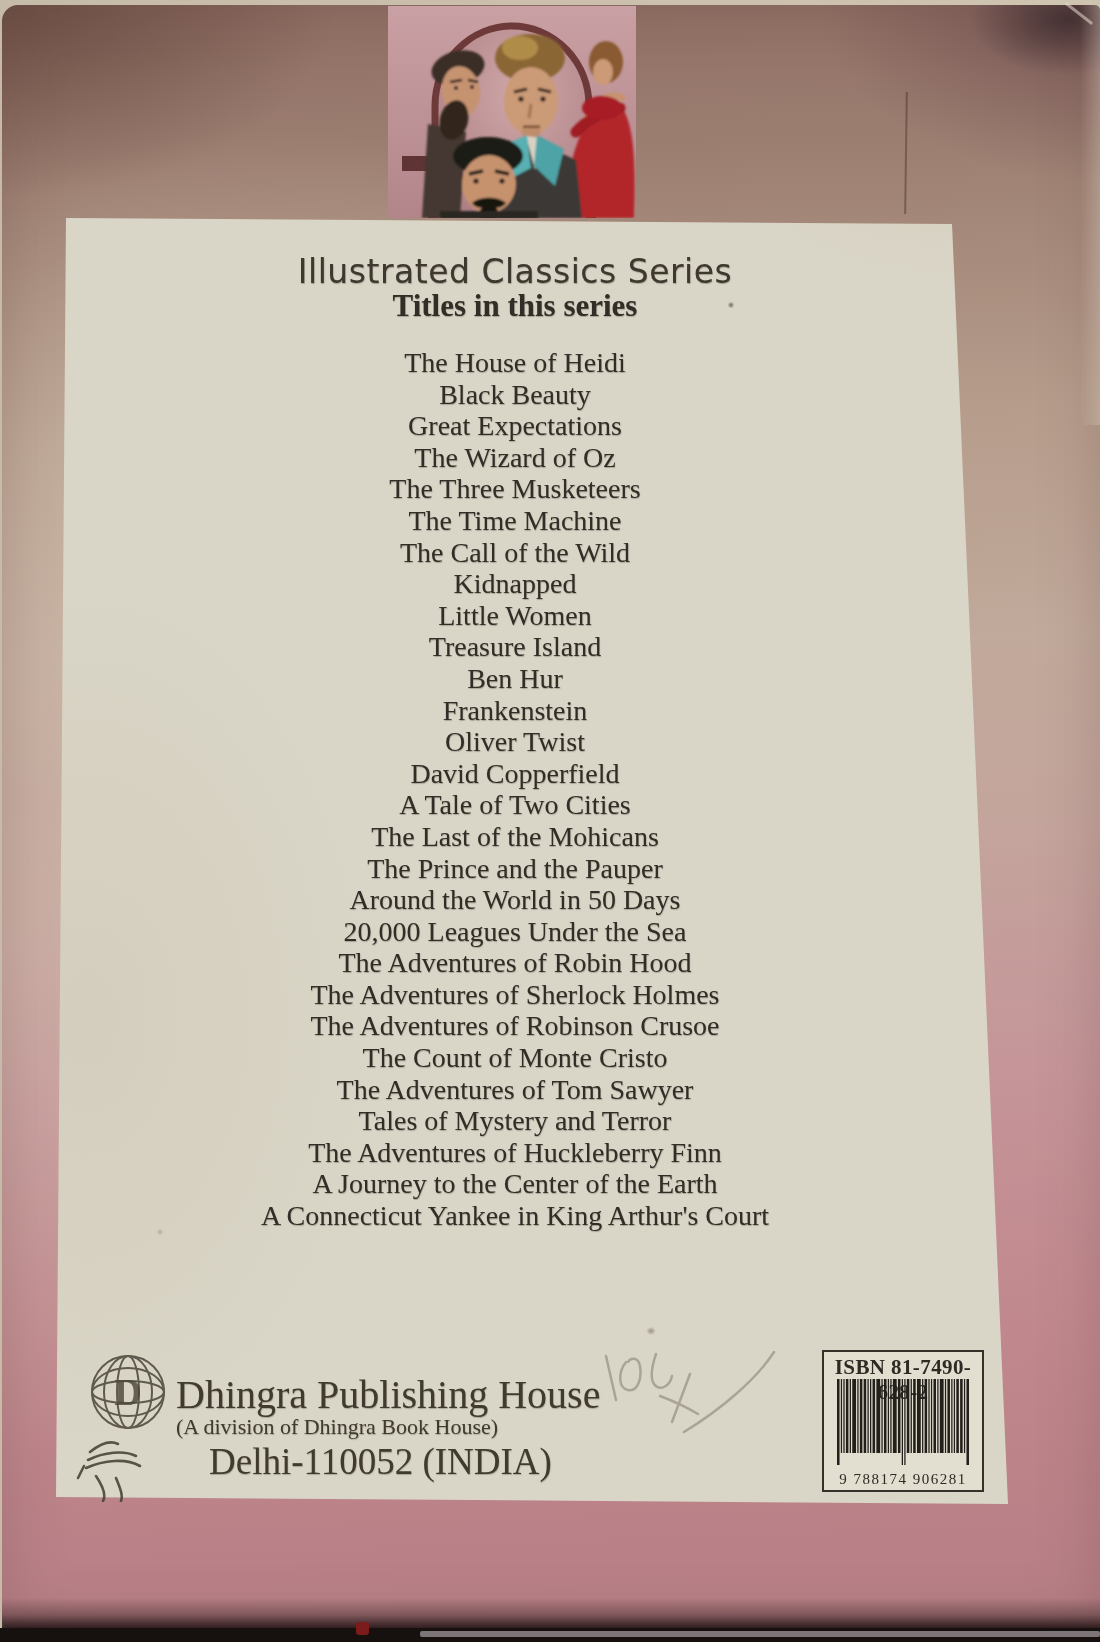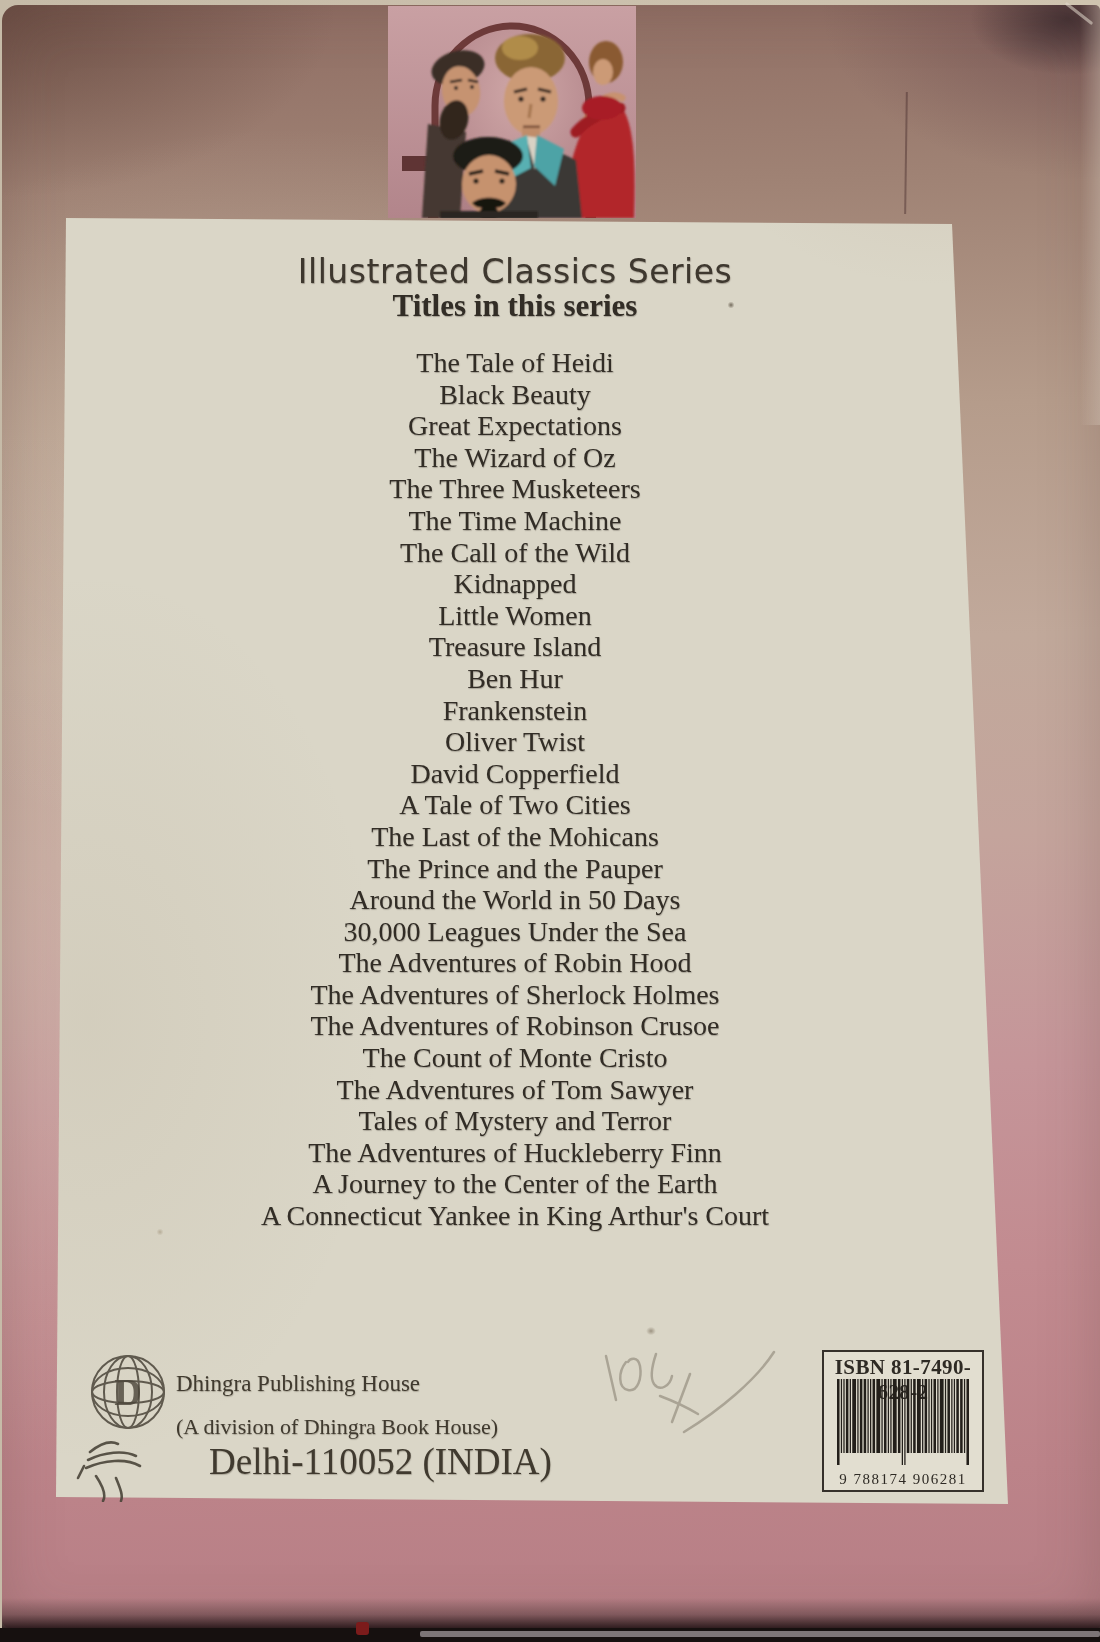--- a/index.html
+++ b/index.html
@@ -41,21 +41,21 @@
     box-shadow:inset 0 0 46px rgba(125,98,82,.28);}
   
   .centered{position:absolute;left:0;width:1030px;text-align:center;}
   #series-title{top:236px;font-family:"DejaVu Sans",sans-serif;font-size:33px;
     letter-spacing:.5px;color:#3e382f;text-shadow:.5px 1px 1px rgba(60,50,40,.35);margin-top:16px;}
   #list-heading{top:288px;font-weight:700;font-size:31px;color:#322d26;
     text-shadow:.5px .8px 1px rgba(50,44,36,.3);}
   #titles-list{top:347px;font-size:28px;line-height:31.6px;color:#322d26;
     text-shadow:.5px .8px 1px rgba(50,44,36,.3);}
   .pub-line{position:absolute;left:176px;color:#403a2f;text-shadow:.5px .8px 1px rgba(60,52,40,.3);white-space:nowrap;}
-  #pub-name{top:1371px;font-size:23px;}
+  #pub-name{top:1371px;font-size:40px;}
   #pub-division{top:1414px;font-size:22px;}
   #pub-city{top:1440px;font-size:37px;margin-left:33px;}
   #publisher-logo{position:absolute;left:76px;top:1348px;width:102px;height:154px;}
   #pencil-mark{position:absolute;left:560px;top:1318px;width:260px;height:135px;}
   
   #barcode-box{position:absolute;left:822px;top:1350px;width:162px;height:142px;
     background:#e2ded0;border:2px solid #35302a;box-sizing:border-box;}
   #isbn-label{position:absolute;top:3px;width:100%;text-align:center;
     font-weight:700;font-size:21px;letter-spacing:.4px;color:#2e2a24;}
   #barcode-bars{position:absolute;left:11px;top:27px;}
@@ -145,39 +145,39 @@
         <rect x="52" y="205" width="98" height="8" fill="#2b2622"></rect>
       </g>
     </svg>
   </div>
 
   <div id="panel"></div>
 
   <div id="series-title" class="centered">Illustrated Classics Series</div>
   <div id="list-heading" class="centered">Titles in this series</div>
   <div id="titles-list" class="centered">
-      <div>The Tale of Heidi</div>
+      <div>The House of Heidi</div>
       <div>Black Beauty</div>
       <div>Great Expectations</div>
       <div>The Wizard of Oz</div>
       <div>The Three Musketeers</div>
       <div>The Time Machine</div>
       <div>The Call of the Wild</div>
       <div>Kidnapped</div>
       <div>Little Women</div>
       <div>Treasure Island</div>
       <div>Ben Hur</div>
       <div>Frankenstein</div>
       <div>Oliver Twist</div>
       <div>David Copperfield</div>
       <div>A Tale of Two Cities</div>
       <div>The Last of the Mohicans</div>
       <div>The Prince and the Pauper</div>
       <div>Around the World in 50 Days</div>
-      <div>30,000 Leagues Under the Sea</div>
+      <div>20,000 Leagues Under the Sea</div>
       <div>The Adventures of Robin Hood</div>
       <div>The Adventures of Sherlock Holmes</div>
       <div>The Adventures of Robinson Crusoe</div>
       <div>The Count of Monte Cristo</div>
       <div>The Adventures of Tom Sawyer</div>
       <div>Tales of Mystery and Terror</div>
       <div>The Adventures of Huckleberry Finn</div>
       <div>A Journey to the Center of the Earth</div>
       <div>A Connecticut Yankee in King Arthur's Court</div>
     </div>

